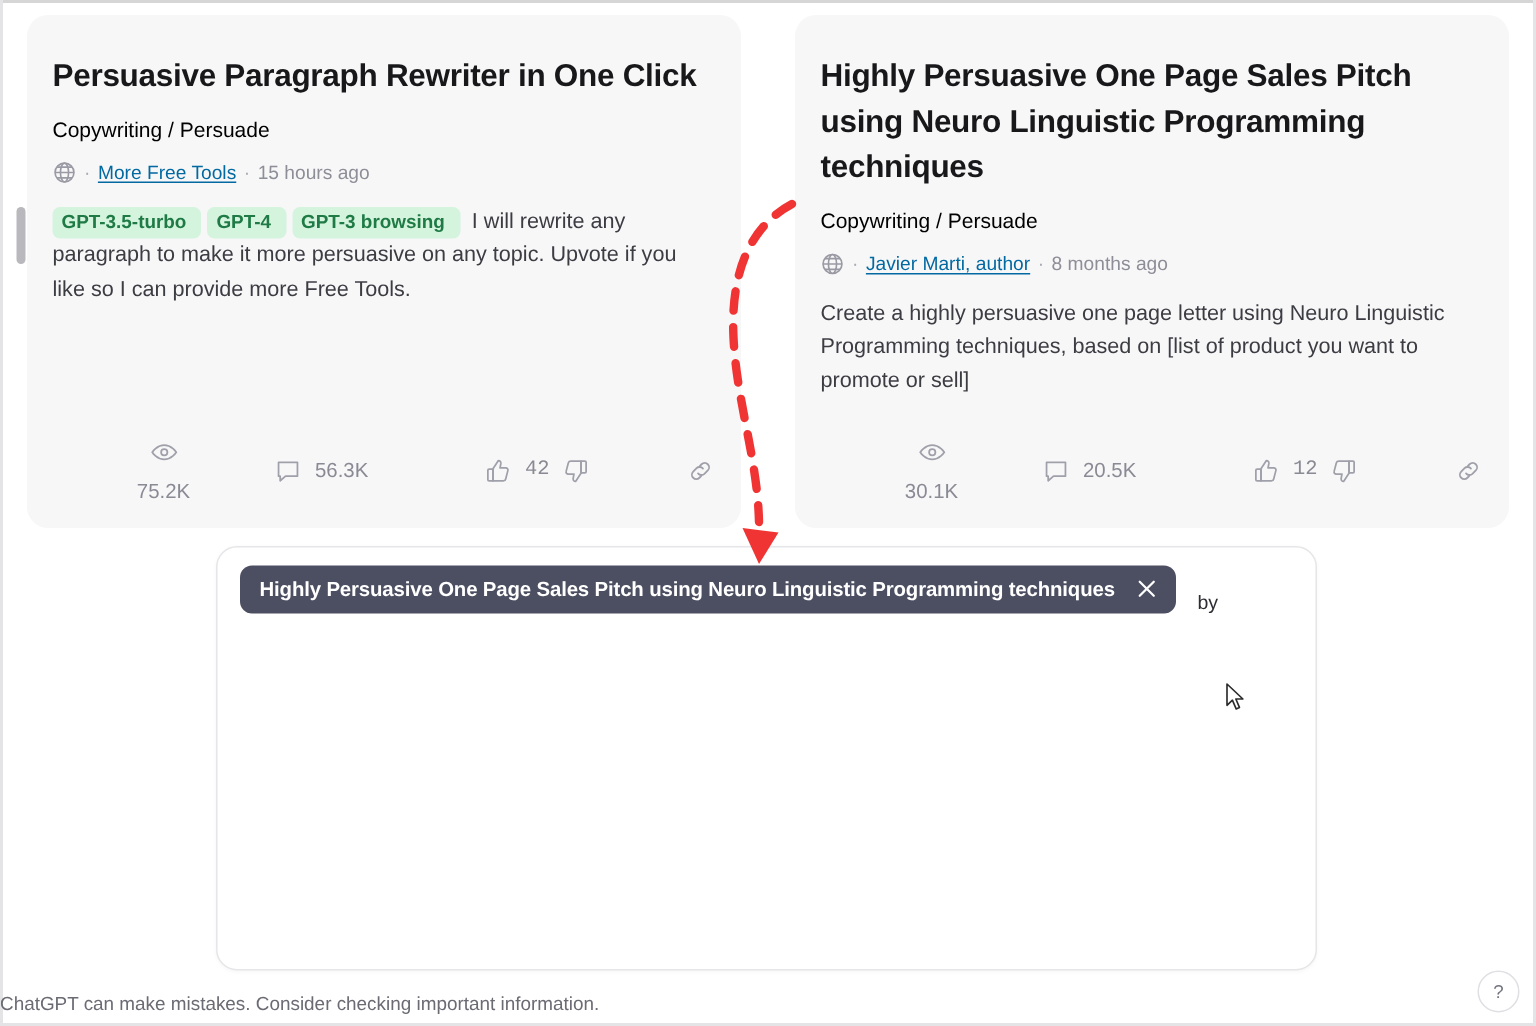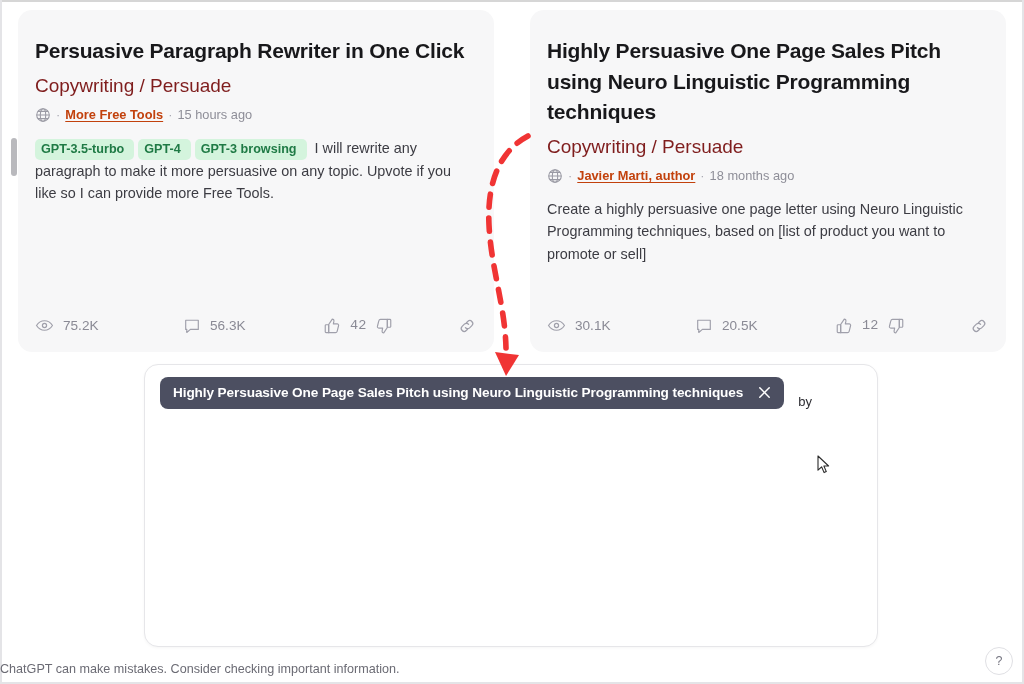--- a/index.html
+++ b/index.html
@@ -63,39 +63,38 @@
   .card-title {
     font-size: 21px;
     font-weight: bold;
     line-height: 30.5px;
     color: #18181b;
     letter-spacing: -0.2px;
     margin: 0;
   }
   .card-cat {
     margin-top: 10px;
-    font-size: 19px;
-    color: #7f1d1d;
+    font-size: 14px;
+    color: #000000;
     line-height: 18px;
   }
   .card-meta {
     margin-top: 11px;
     display: flex;
     align-items: center;
     gap: 5px;
     font-size: 12.8px;
     color: #8e8e98;
     line-height: 18px;
   }
   .card-meta .dot { color: #a9a9b2; }
   .card-meta .author {
     text-decoration: underline;
     text-underline-offset: 2px;
-    color: #c2410c;
-    font-weight: bold;
+    color: #0369a1;
   }
   .globe {
     display: inline-block;
     width: 16px; height: 16px;
     flex: 0 0 16px;
   }
   .card-desc {
     margin-top: 13px;
     font-size: 14.4px;
     line-height: 22.5px;
@@ -123,21 +122,21 @@
     display: flex;
     align-items: center;
     color: #9a9aa4;
     font-size: 13.6px;
   }
   .stat {
     display: flex;
     align-items: center;
     gap: 9px;
   }
-  .stat.views  { width: 148px; }
+  .stat.views  { width: 148px; flex-direction: column; }
   .stat.comments { width: 140px; }
   .stat.votes  { flex: 1; gap: 9px; font-family: Liberation Mono, monospace; }
   .stat .num { color: #8a8a95; }
   .ico { display: inline-block; line-height: 0; }
   .link-ico { margin-left: auto; }
 
   
   .arrow-svg {
     position: absolute;
     left: 0; top: 0;
@@ -324,21 +323,21 @@
             <circle cx="8" cy="8" r="6.3"></circle>
               <ellipse cx="8" cy="8" rx="2.7" ry="6.3"></ellipse>
             <line x1="1.8" y1="8" x2="14.2" y2="8"></line>
             <line x1="2.9" y1="4.4" x2="13.1" y2="4.4"></line>
             <line x1="2.9" y1="11.6" x2="13.1" y2="11.6"></line>
           </svg>
         </span>
         <span class="dot">·</span>
         <span class="author">Javier Marti, author</span>
         <span class="dot">·</span>
-        <span>18 months ago</span>
+        <span>8 months ago</span>
       </div>
       <div class="card-desc">
         <span class="desc-text">Create a highly persuasive one page letter using Neuro Linguistic Programming techniques, based on [list of product you want to promote or sell]</span>
       </div>
 
       <div class="stats">
         <div class="stat views">
           <span class="ico">
             <svg width="19" height="19" viewBox="0 0 20 20" fill="none" stroke="#a0a0ab" stroke-width="1.25">
               <path d="M1.6 10s3.2-5 8.4-5 8.4 5 8.4 5-3.2 5-8.4 5-8.4-5-8.4-5z"></path>

